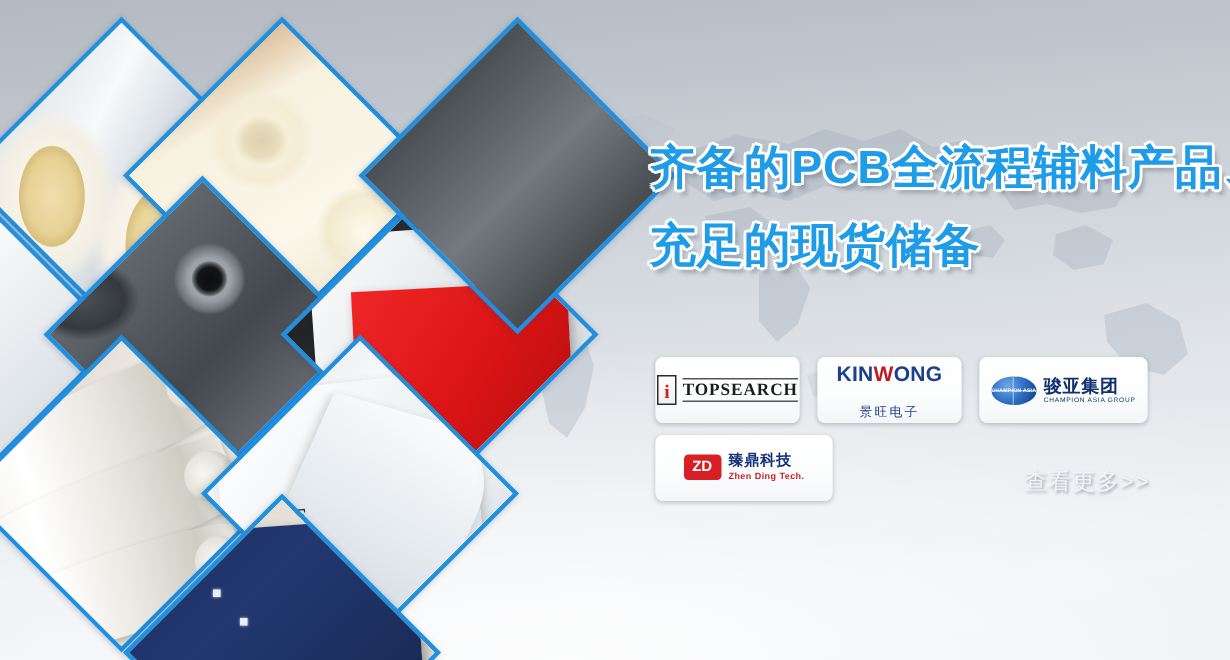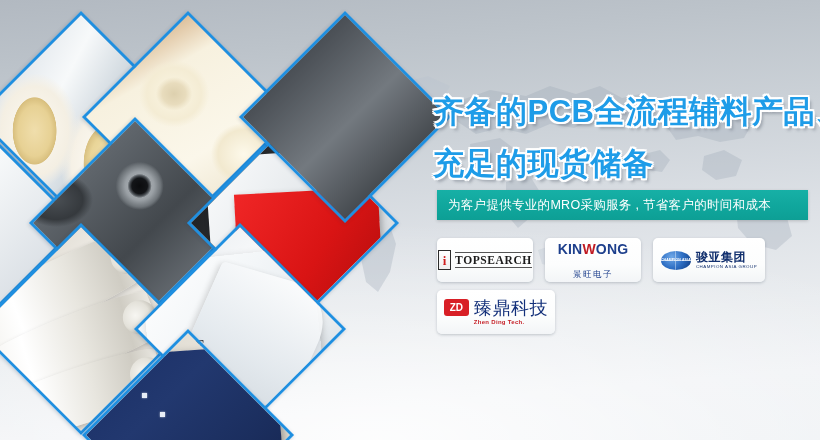--- a/index.html
+++ b/index.html
@@ -188,21 +188,21 @@
 
   
   .zd{display:flex;gap:5px;}
   .zd-mark{
     width:25px;height:17px;border-radius:3px;
     background:#d81f26;position:relative;
     display:flex;align-items:center;justify-content:center;
     font:700 10px "Liberation Sans",sans-serif;color:#ffffff;
   }
   .zd-txt{line-height:1;}
-  .zd-cn{font-size:18px;font-weight:400;color:#13307a;letter-spacing:.6px;}
+  .zd-cn{font-size:10px;font-weight:700;color:#13307a;letter-spacing:.6px;}
   .zd-en{font-size:6px;font-weight:700;color:#c51f26;letter-spacing:.3px;margin-top:2px;}
 
   .more{
     position:absolute;left:258px;top:312px;
     font-size:15px;color:#f2f5f8;letter-spacing:1px;white-space:nowrap;
     text-shadow:1px 1px 2px rgba(90,100,112,.55);
     cursor:pointer;
   }
 </style>
 </head>
@@ -289,23 +289,20 @@
 
   </div>
 
   <div class="content">
 
     <div class="headline">
       <span>齐备的PCB全流程辅料产品、</span>
       <span class="l2">充足的现货储备</span>
     </div>
 
-    <div class="subbar">
-      <span>为客户提供专业的MRO采购服务 , 节省客户的时间和成本</span>
-    </div>
 
     <div class="logos">
 
       <div class="logo-row">
 
         <div class="logo-card lc-1">
           <div class="ts">
             <div class="ts-mark">i</div>
             <div class="ts-name">TOPSEARCH</div>
           </div>
@@ -340,15 +337,16 @@
             <div class="zd-txt">
               <div class="zd-cn">臻鼎科技</div>
               <div class="zd-en">Zhen Ding Tech.</div>
             </div>
           </div>
         </div>
 
       </div>
     </div>
 
+    <div class="more">查看更多&gt;&gt;</div>
 
   </div>
 </div>
 
 </body></html>

